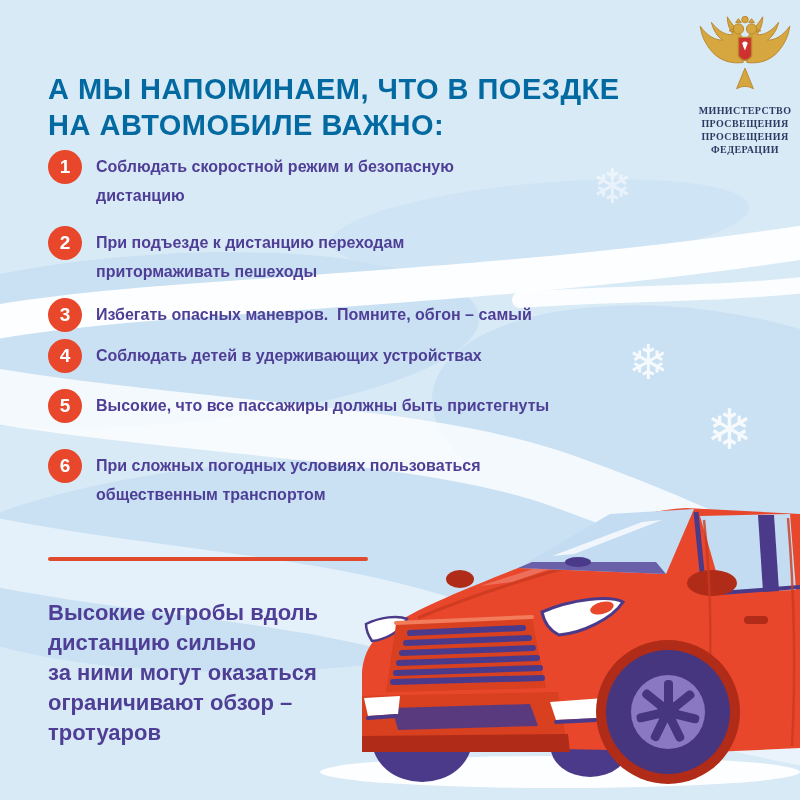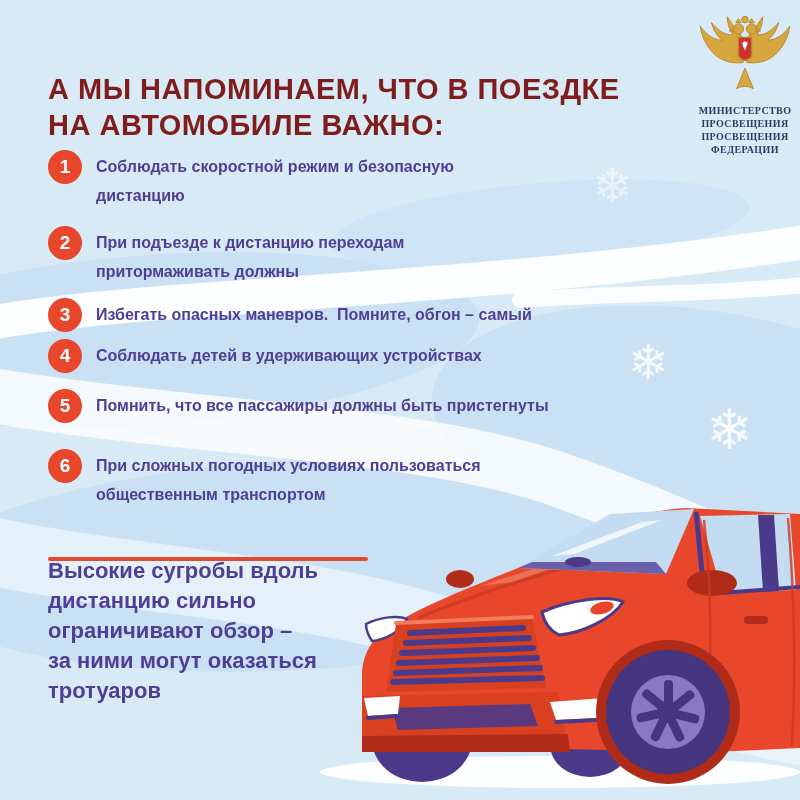--- a/index.html
+++ b/index.html
@@ -8,21 +8,21 @@
     background:#d9eaf7;
     font-family:"Liberation Sans",sans-serif;
   }
   .bg-decor{position:absolute;inset:0;z-index:0;}
   .flake{
     position:absolute;z-index:1;color:#ffffff;opacity:.85;
     font-family:"DejaVu Sans",sans-serif;line-height:1;user-select:none;
   }
   .title{
     position:absolute;left:48px;top:52px;width:620px;z-index:3;
-    color:#7f1d1d;font-weight:800;font-size:29px;line-height:36px;letter-spacing:.5px;
+    color:#0369a1;font-weight:800;font-size:29px;line-height:36px;letter-spacing:.5px;
   }
   .title .line{display:block;white-space:pre;}
   .logo{
     position:absolute;left:670px;top:14px;width:150px;z-index:3;text-align:center;
   }
   .logo svg{display:block;margin:0 auto;}
   .ministry-name{
     margin-top:6px;color:#2d3b63;font-family:"Liberation Serif",serif;
     font-weight:700;font-size:10px;line-height:13px;letter-spacing:.4px;
   }
@@ -41,21 +41,21 @@
   }
   .item-text{
     color:#4f3e96;font-weight:700;font-size:16px;line-height:29px;
   }
   .item-text .line{display:block;white-space:pre;}
   .divider{
     position:absolute;left:48px;top:557px;width:320px;height:4px;
     background:#e04b2e;border-radius:2px;z-index:3;
   }
   .note{
-    position:absolute;left:48px;top:556px;width:330px;z-index:3;
+    position:absolute;left:48px;top:598px;width:330px;z-index:3;
     color:#4f3e96;font-weight:700;font-size:22px;line-height:30px;
   }
   .note .line{display:block;white-space:pre;}
   .car{position:absolute;left:360px;top:500px;z-index:2;}
 </style>
 </head>
 <body>
 
 <div class="canvas">
 
@@ -116,57 +116,57 @@
       <div class="badge">1</div>
       <div class="item-text">
         <span class="line">Соблюдать скоростной режим и безопасную</span>
         <span class="line">дистанцию</span>
       </div>
     </div>
     <div class="item item-2">
       <div class="badge">2</div>
       <div class="item-text">
         <span class="line">При подъезде к дистанцию переходам</span>
-        <span class="line">притормаживать должны</span>
+        <span class="line">притормаживать пешеходы</span>
       </div>
     </div>
     <div class="item item-3">
       <div class="badge">3</div>
       <div class="item-text">
         <span class="line">Избегать опасных маневров.  Помните, обгон – самый</span>
       </div>
     </div>
     <div class="item item-4">
       <div class="badge">4</div>
       <div class="item-text">
         <span class="line">Соблюдать детей в удерживающих устройствах</span>
       </div>
     </div>
     <div class="item item-5">
       <div class="badge">5</div>
       <div class="item-text">
-        <span class="line">Помнить, что все пассажиры должны быть пристегнуты</span>
+        <span class="line">Высокие, что все пассажиры должны быть пристегнуты</span>
       </div>
     </div>
     <div class="item item-6">
       <div class="badge">6</div>
       <div class="item-text">
         <span class="line">При сложных погодных условиях пользоваться</span>
         <span class="line">общественным транспортом</span>
       </div>
     </div>
   </div>
 
   <div class="divider"></div>
 
   <div class="note">
     <span class="line">Высокие сугробы вдоль</span>
     <span class="line">дистанцию сильно</span>
+    <span class="line">за ними могут оказаться</span>
     <span class="line">ограничивают обзор –</span>
-    <span class="line">за ними могут оказаться</span>
     <span class="line">тротуаров</span>
   </div>
 
   <svg class="car" width="440" height="300" viewBox="0 0 440 300" aria-hidden="true">
 
     <ellipse cx="62" cy="240" rx="50" ry="42" fill="#4b3a8a"></ellipse>
     <ellipse cx="230" cy="245" rx="40" ry="32" fill="#4b3a8a"></ellipse>
 
     <path d="M 2 238 L 2 172 C 4 150 14 136 34 124 C 66 104 118 84 168 64 L 208 48 C 246 22 288 10 326 8 L 440 14 L 440 248 L 352 252 L 150 248 Z" fill="#e8472b"></path>
 

